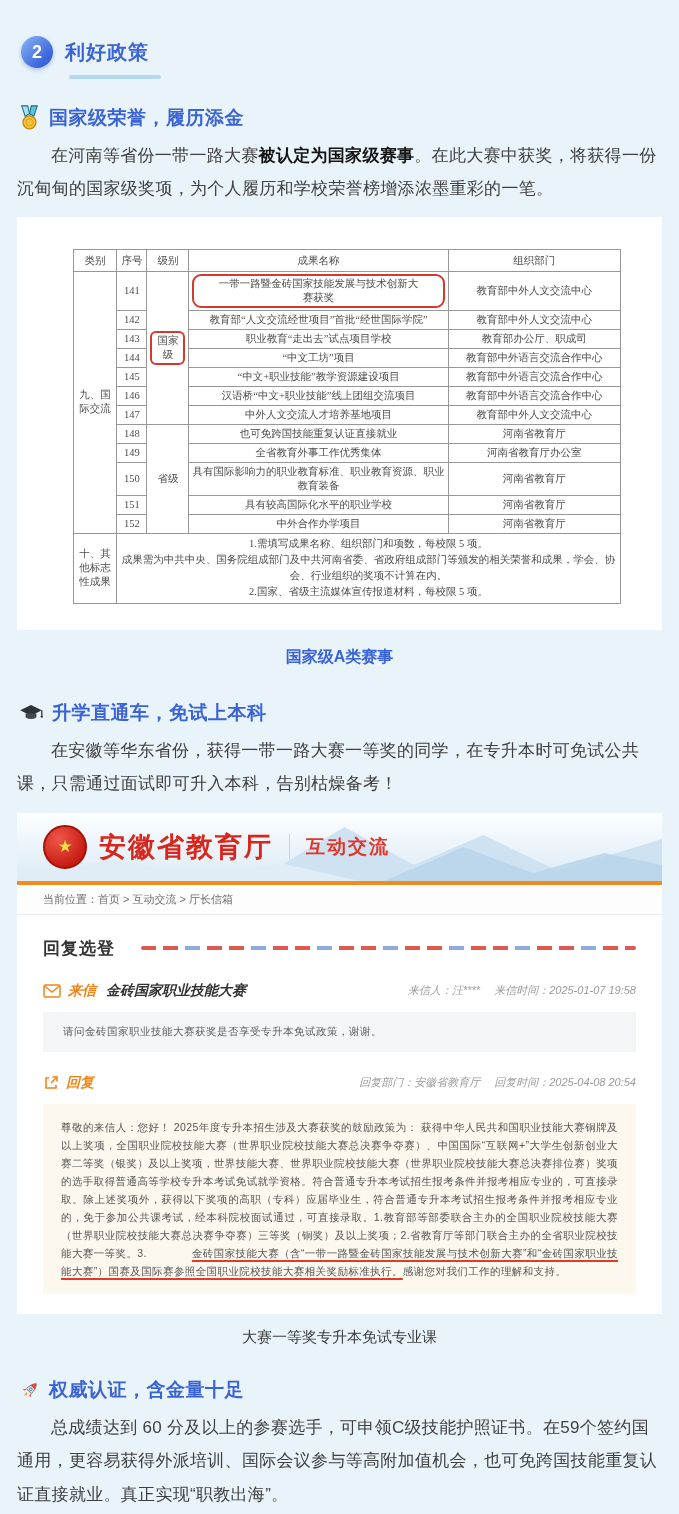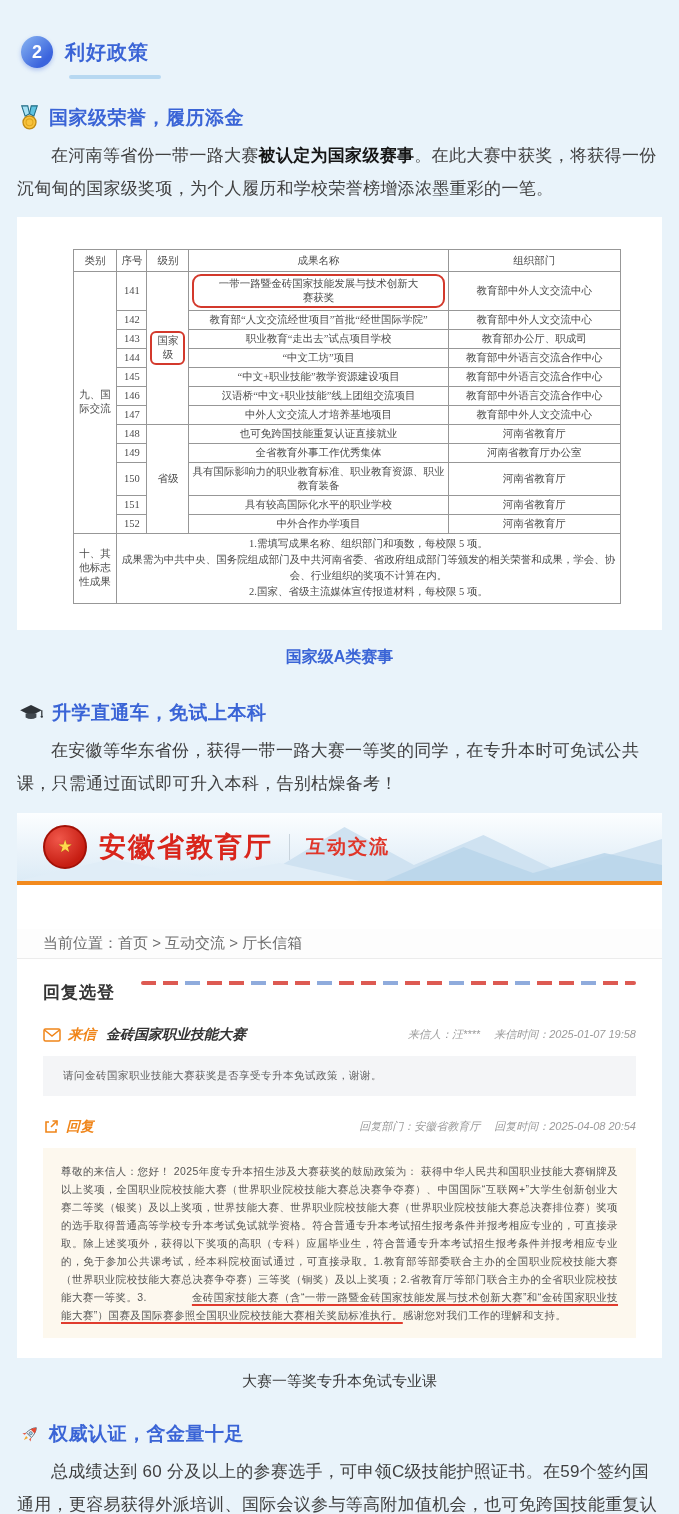--- a/index.html
+++ b/index.html
@@ -73,24 +73,24 @@
     border:2px solid #a31107;
     display:flex; align-items:center; justify-content:center;
   }
   .emblem .star { color:#ffd84d; font-size:17px; line-height:1; text-shadow:0 0 1px #8a5a00; }
   .gov-title { color:#d9261c; font-size:27px; font-weight:bold; letter-spacing:2px; }
   .gov-divider { width:1px; height:26px; background:#c9d4dd; margin:0 4px; }
   .gov-sub { color:#e0362a; font-size:19px; font-weight:bold; letter-spacing:2px; }
   .gov-orangebar { height:4px; background:#f28a1e; }
   .gov-breadcrumb {
     height:30px; display:flex; align-items:center; padding-left:26px;
-    font-size:15px; color:#6d6d6d; background:#fdfdfd; border-bottom:1px solid #ececec;margin-top:44px;
+    font-size:11px; color:#6d6d6d; background:#fdfdfd; border-bottom:1px solid #ececec;
   }
   .gov-content { padding:22px 26px 20px 26px; }
-  .reply-sel { display:flex; }
+  .reply-sel { display:flex; align-items:center; }
   .reply-sel .title { font-size:17px; color:#333; font-weight:600; letter-spacing:1px; white-space:nowrap; }
   .dashline {
     flex:1; height:4px; margin-left:26px; border-radius:2px;
     background:repeating-linear-gradient(90deg,
       #dd5a52 0 15px, transparent 15px 22px,
       #dd5a52 22px 37px, transparent 37px 44px,
       #8fabdc 44px 59px, transparent 59px 66px);
   }
   .mailrow { display:flex; align-items:center; margin-top:22px;font-style:italic; }
   .mailrow .lbl { color:#f08519; font-size:14px; font-weight:bold; margin:0 10px 0 7px; }

